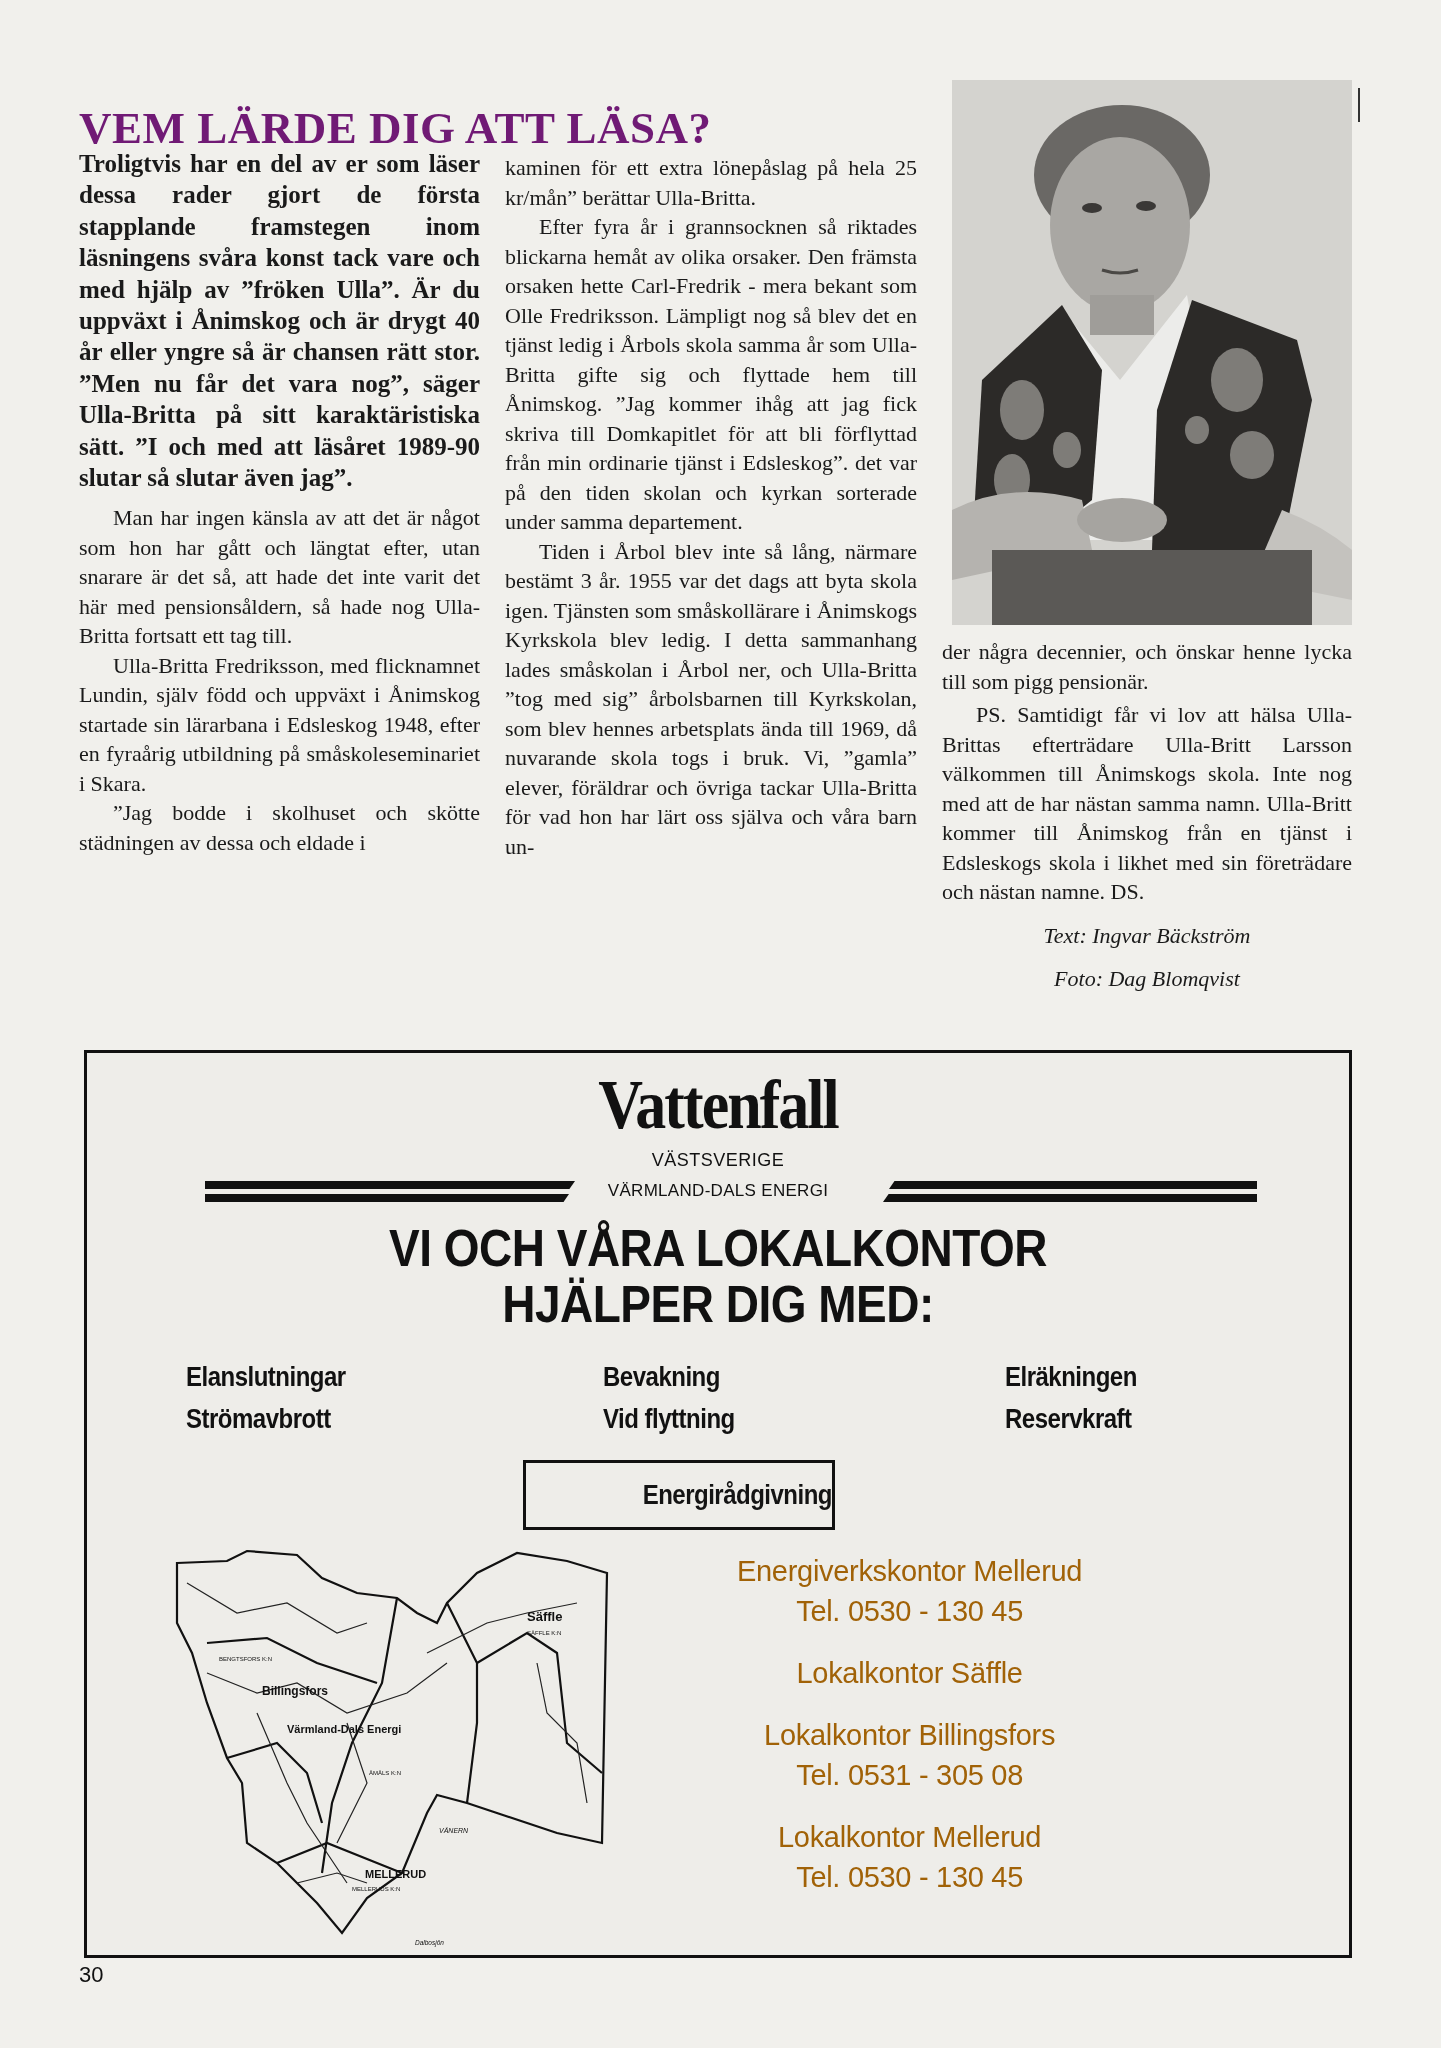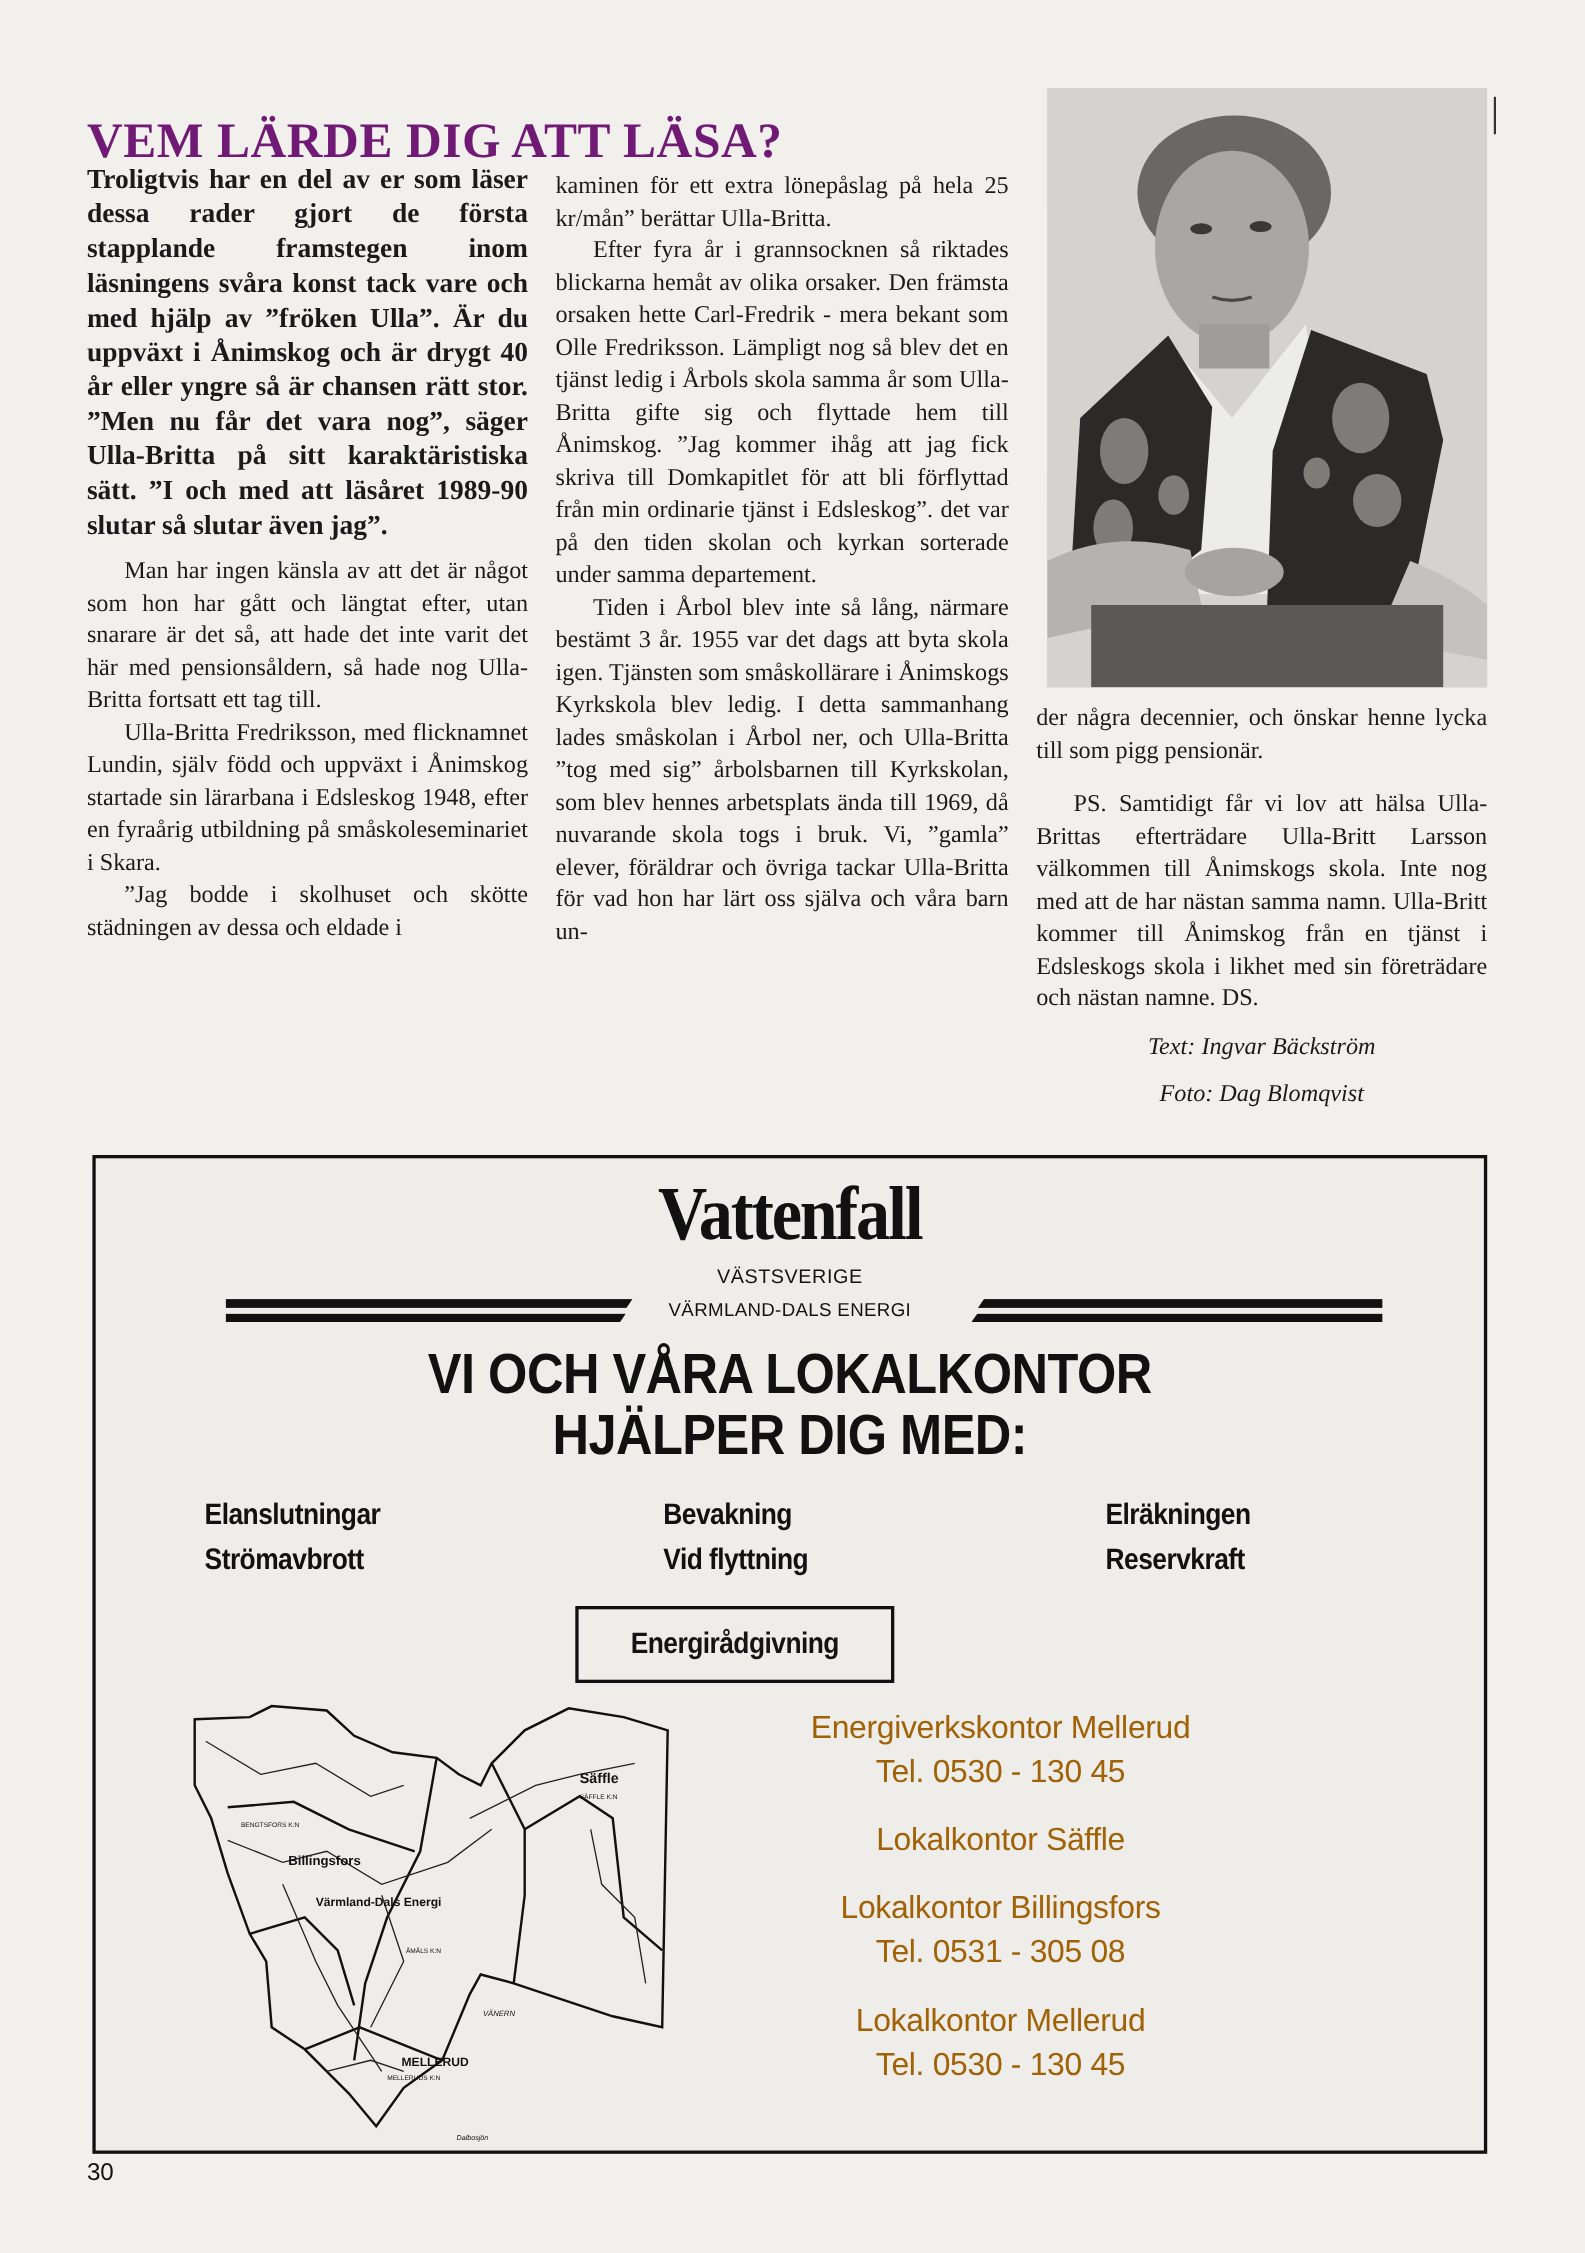--- a/index.html
+++ b/index.html
@@ -79,23 +79,23 @@
   }
   .svc {
     position: absolute; font-family: "Liberation Sans", sans-serif; font-weight: bold;
     font-size: 24px; line-height: 37px; color: #111;
     transform: scaleY(1.12); transform-origin: top left; letter-spacing: -0.5px;
   }
   .svc.a { left: 99px; top: 303px; }
   .svc.b { left: 516px; top: 303px; }
   .svc.c { left: 918px; top: 303px; }
   .svc-box {
-    position: absolute; left: 436px; top: 407px; width: 290px; height: 70px;
+    position: absolute; left: 436px; top: 407px; width: 312px; height: 70px;
     border: 3px solid #111; box-sizing: border-box;
-    display: flex; align-items: center; justify-content: center;
+    display: flex; align-items: center; justify-content: flex-end;
   }
   .svc-box span {
     font-family: "Liberation Sans", sans-serif; font-weight: bold; font-size: 24px;
     transform: scaleY(1.12); letter-spacing: -0.5px;
   }
   .map { position: absolute; left: 60px; top: 490px; width: 480px; height: 420px; }
   .map svg { width: 100%; height: 100%; display: block; }
   .offices {
     position: absolute; left: 650px; top: 498px;
     font-family: "Liberation Sans", sans-serif; font-size: 29px; line-height: 40px; color: #a16207; text-align: center;
@@ -160,21 +160,21 @@
       <path d="M330 430 Q370 445 400 470 L400 520 L300 500 Z" fill="#c4c2be"></path>
       <ellipse cx="170" cy="440" rx="45" ry="22" fill="#a6a4a0"></ellipse>
 
       <rect x="40" y="470" width="320" height="75" fill="#5b5956"></rect>
     </svg>
   </div>
   <div class="margin-tick"></div>
 
   <div class="col col3">
     <p class="body-text">der några decennier, och önskar henne lycka till som pigg pensionär.</p>
-    <p class="body-text indent" style="margin-top:19px">PS. Samtidigt får vi lov att hälsa Ulla-Brittas efterträdare Ulla-Britt Larsson välkommen till Ånimskogs skola. Inte nog med att de har nästan samma namn. Ulla-Britt kommer till Ånimskog från en tjänst i Edsleskogs skola i likhet med sin företrädare och nästan namne. DS.</p>
+    <p class="body-text indent" style="margin-top:4px">PS. Samtidigt får vi lov att hälsa Ulla-Brittas efterträdare Ulla-Britt Larsson välkommen till Ånimskogs skola. Inte nog med att de har nästan samma namn. Ulla-Britt kommer till Ånimskog från en tjänst i Edsleskogs skola i likhet med sin företrädare och nästan namne. DS.</p>
     <p class="credits">Text: Ingvar Bäckström</p>
     <p class="credits" style="margin-top:0">Foto: Dag Blomqvist</p>
   </div>
 
   <div class="ad">
     <div class="brand">Vattenfall</div>
     <div class="brand-sub">VÄSTSVERIGE</div>
 
     <div class="stripes left">
       <div class="stripe s1"></div>

